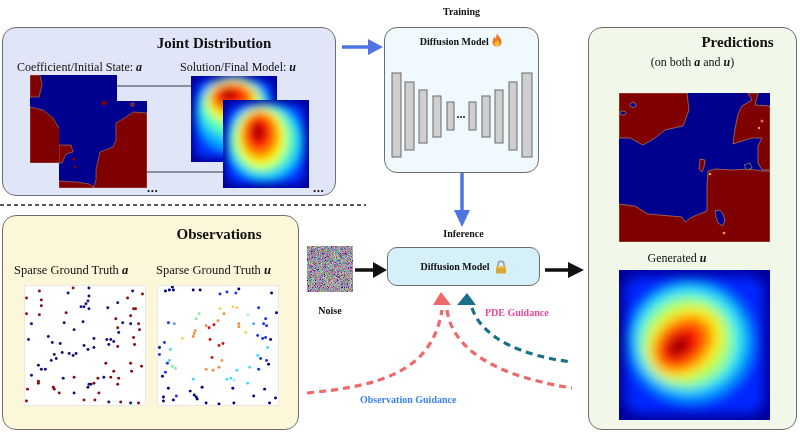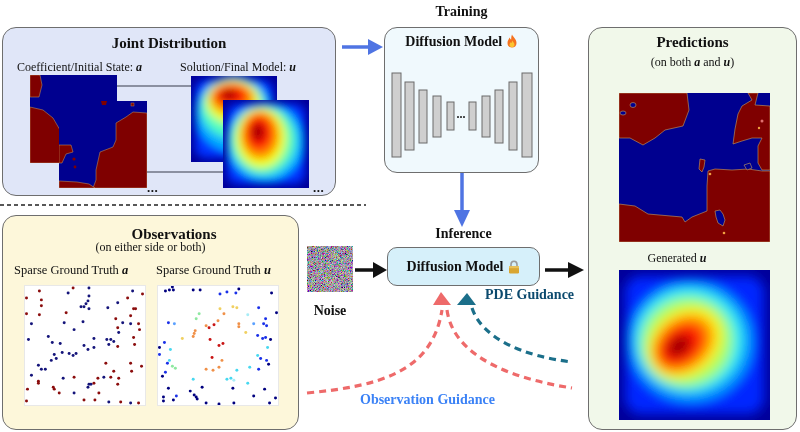--- a/index.html
+++ b/index.html
@@ -2,22 +2,22 @@
 <html><head>
 <meta charset="utf-8">
 <style>
   html, body { margin: 0; padding: 0; background: #ffffff; }
   #page { position: relative; width: 800px; height: 432px; overflow: hidden; background: #ffffff;
           font-family: "Liberation Serif", "DejaVu Serif", serif; color: #111; }
   .abs { position: absolute; }
   .box { position: absolute; border: 1.3px solid #6e6e6e; box-sizing: border-box; }
   .center { text-align: center; white-space: nowrap; }
   .var { font-weight: bold; font-style: italic; }
-  .h15 { font-size: 15px; line-height: 18px; font-weight: bold; }
-  .h14 { font-size: 14px; line-height: 18px; font-weight: bold; font-family: Liberation Serif, serif; }
+  .h15 { font-size: 15px; line-height: 18px; font-weight: bold; padding-left: 45px; }
+  .h14 { font-size: 10px; line-height: 18px; font-weight: bold; font-family: Liberation Serif, serif; }
   .s12 { font-size: 12px; line-height: 16px; white-space: nowrap; }
   .s125 { font-size: 12.5px; line-height: 16px; white-space: nowrap; }
   svg.layer { position: absolute; left: 0; top: 0; }
   .img { position: absolute; display: block; }
   .dots { font-weight: bold; font-size: 13px; line-height: 10px; letter-spacing: 0.5px; }
 </style>
 </head>
 <body>
 
 <div id="page">
@@ -115,21 +115,20 @@
         <rect x="482" y="96" width="8" height="41" fill="#cfcfcf" stroke="#6a6a6a" stroke-width="1"></rect>
         <rect x="495" y="90" width="8" height="53" fill="#cfcfcf" stroke="#6a6a6a" stroke-width="1"></rect>
         <rect x="509" y="82" width="8" height="68" fill="#cfcfcf" stroke="#6a6a6a" stroke-width="1"></rect>
         <rect x="522" y="73" width="10" height="84" fill="#cfcfcf" stroke="#6a6a6a" stroke-width="1"></rect>
       </g>
     <text x="461" y="118" text-anchor="middle" font-family="Liberation Serif, serif" font-weight="bold" font-size="12" fill="#222">...</text>
   </svg>
 
   <div class="box" style="left:2px; top:215px; width:297px; height:215px; background:#fdf7da; border-radius:14px;"></div>
   <div class="abs center h15" style="left:2px; width:344px; top:225px;">Observations</div>
-  <div class="abs center s12" style="left:2px; width:297px; top:239px;">(on either side or both)</div>
   <div class="abs s125" style="left:14px; top:262px;">
     <span>Sparse Ground Truth </span><span class="var">a</span>
   </div>
   <div class="abs s125" style="left:156px; top:262px;">
     <span>Sparse Ground Truth </span><span class="var">u</span>
   </div>
   <svg class="img" style="left:24px; top:285px; background:#ffffff; border:1px solid #e8e8e8;" width="120" height="119" viewBox="0 0 120 120">
       <circle cx="14" cy="5" r="1.5" fill="#8b0d0d"></circle>
       <circle cx="48" cy="2" r="1.5" fill="#8b0d0d"></circle>
       <circle cx="64" cy="2" r="1.5" fill="#14147a"></circle>
@@ -406,16 +405,16 @@
     <g>
       <path d="M 307 393 C 380 386, 432 372, 442 310" fill="none" stroke="#ee6a6a" stroke-width="3.2" stroke-dasharray="7 5"></path>
       <path d="M 447 310 C 454 360, 520 380, 572 388" fill="none" stroke="#ee6a6a" stroke-width="3.2" stroke-dasharray="7 5"></path>
       <polygon points="433,305 441,292 451,305" fill="#ee6a6a"></polygon>
     </g>
     <g>
       <path d="M 472 308 C 482 338, 522 356, 572 362" fill="none" stroke="#1b6f8a" stroke-width="3.2" stroke-dasharray="7 5"></path>
       <polygon points="457,305 467,293 476,305" fill="#1b6f8a"></polygon>
     </g>
   </svg>
-  <div class="abs h14" style="left:485px; top:286px; color:#0c4a6e; white-space:nowrap;">PDE Guidance</div>
+  <div class="abs h14" style="left:485px; top:304px; color:#ec4899; white-space:nowrap;">PDE Guidance</div>
   <div class="abs h14" style="left:360px; top:391px; color:#3b82f6; white-space:nowrap;">Observation Guidance</div>
 
 </div>
 
 </body></html>

